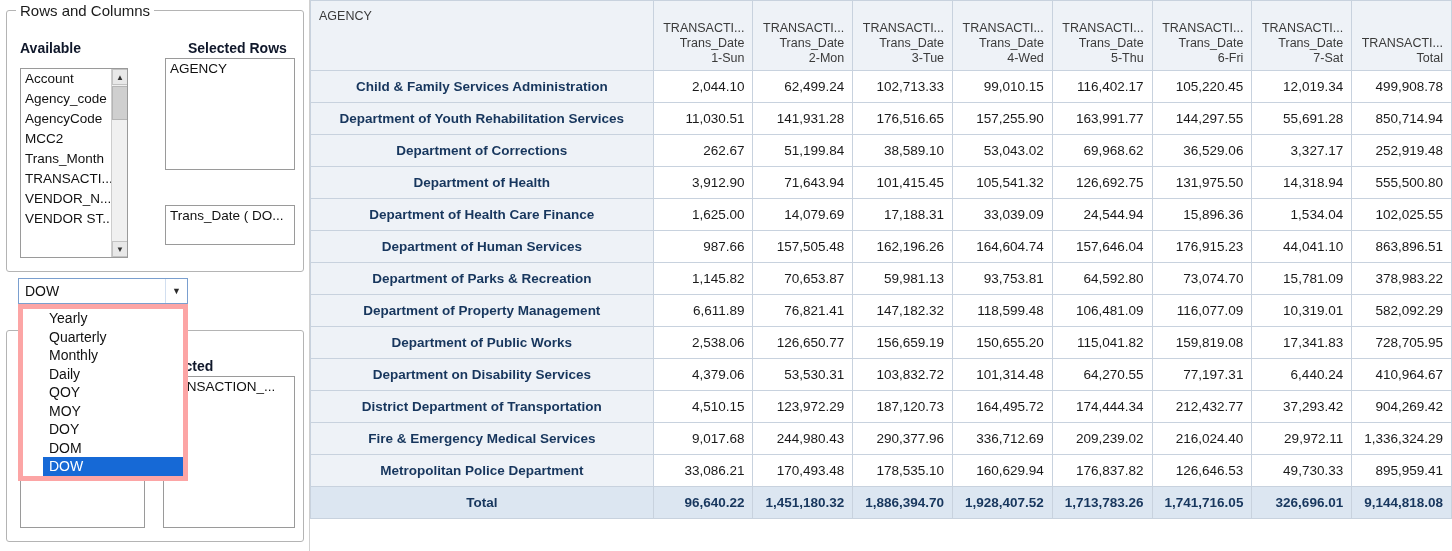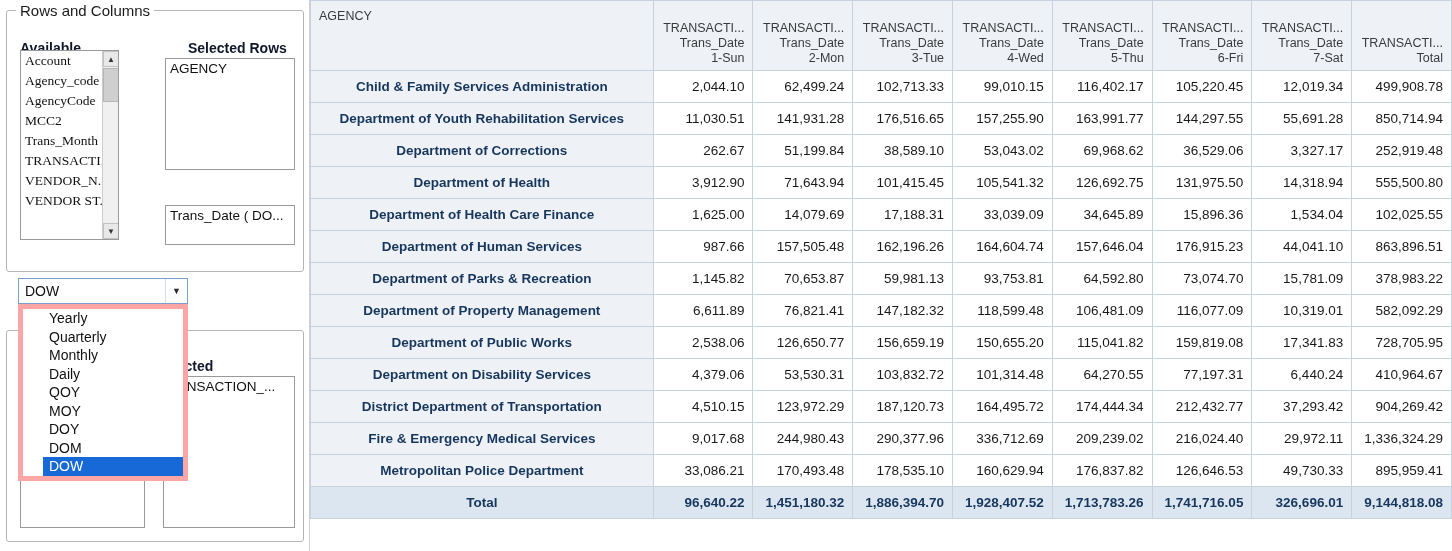--- a/index.html
+++ b/index.html
@@ -58,22 +58,22 @@
   }
   .listbox .item {
     font-size: 13.5px;
     color: #111;
     padding: 1px 4px;
     line-height: 18px;
     white-space: nowrap;
   }
   
   #available-list {
-    left: 20px; top: 50px;
-    width: 99px; height: 190px; font-family: Liberation Serif, serif;
+    left: 20px; top: 68px;
+    width: 108px; height: 190px;
   }
   #available-scroll {
     position: absolute;
     right: 0; top: 0;
     width: 16px; height: 100%;
     background: #f0f0f0;
     border-left: 1px solid #cdcdcd;
   }
   .scroll-arrow {
     width: 16px; height: 16px;
@@ -396,21 +396,21 @@
             <td class="num">131,975.50</td>
             <td class="num">14,318.94</td>
             <td class="num">555,500.80</td>
           </tr>
           <tr>
             <td class="agency">Department of Health Care Finance</td>
             <td class="num">1,625.00</td>
             <td class="num">14,079.69</td>
             <td class="num">17,188.31</td>
             <td class="num">33,039.09</td>
-            <td class="num">34,645.89</td>
+            <td class="num">24,544.94</td>
             <td class="num">15,896.36</td>
             <td class="num">1,534.04</td>
             <td class="num">102,025.55</td>
           </tr>
           <tr>
             <td class="agency">Department of Human Services</td>
             <td class="num">987.66</td>
             <td class="num">157,505.48</td>
             <td class="num">162,196.26</td>
             <td class="num">164,604.74</td>

